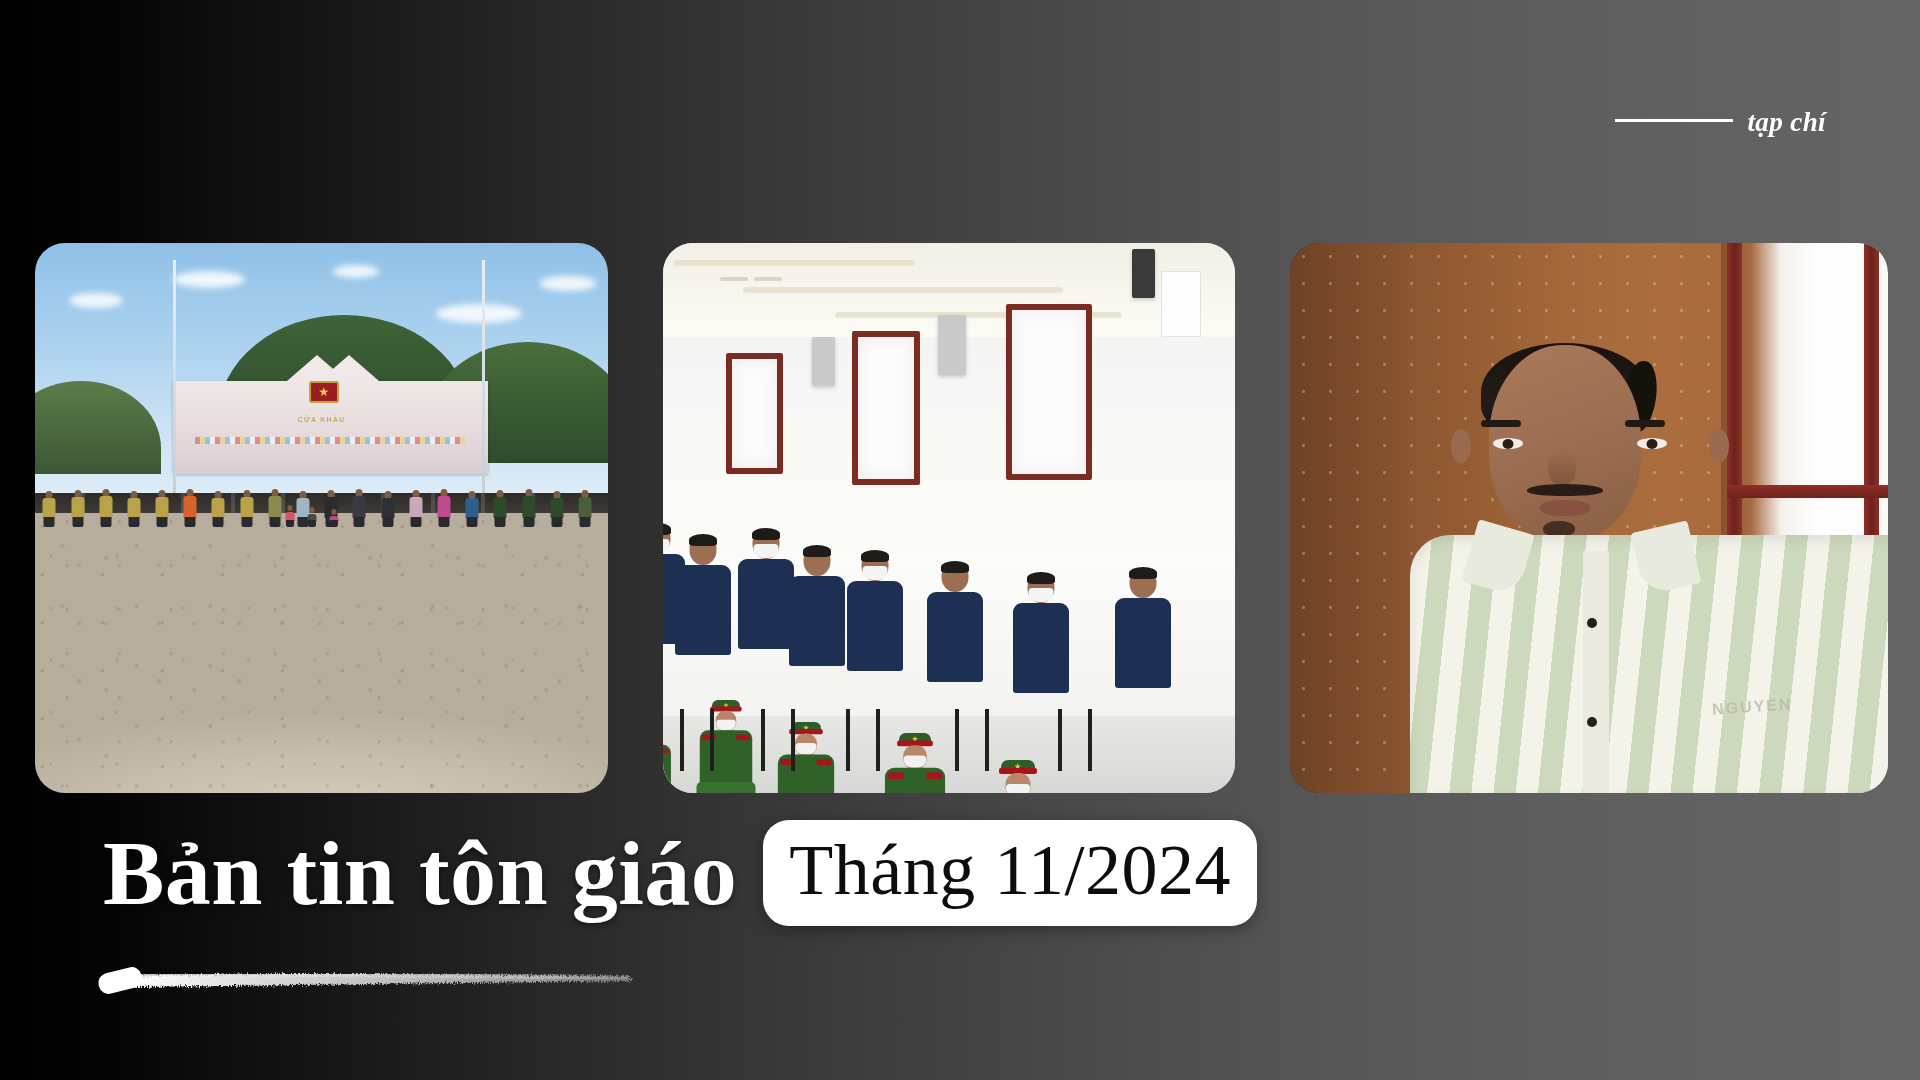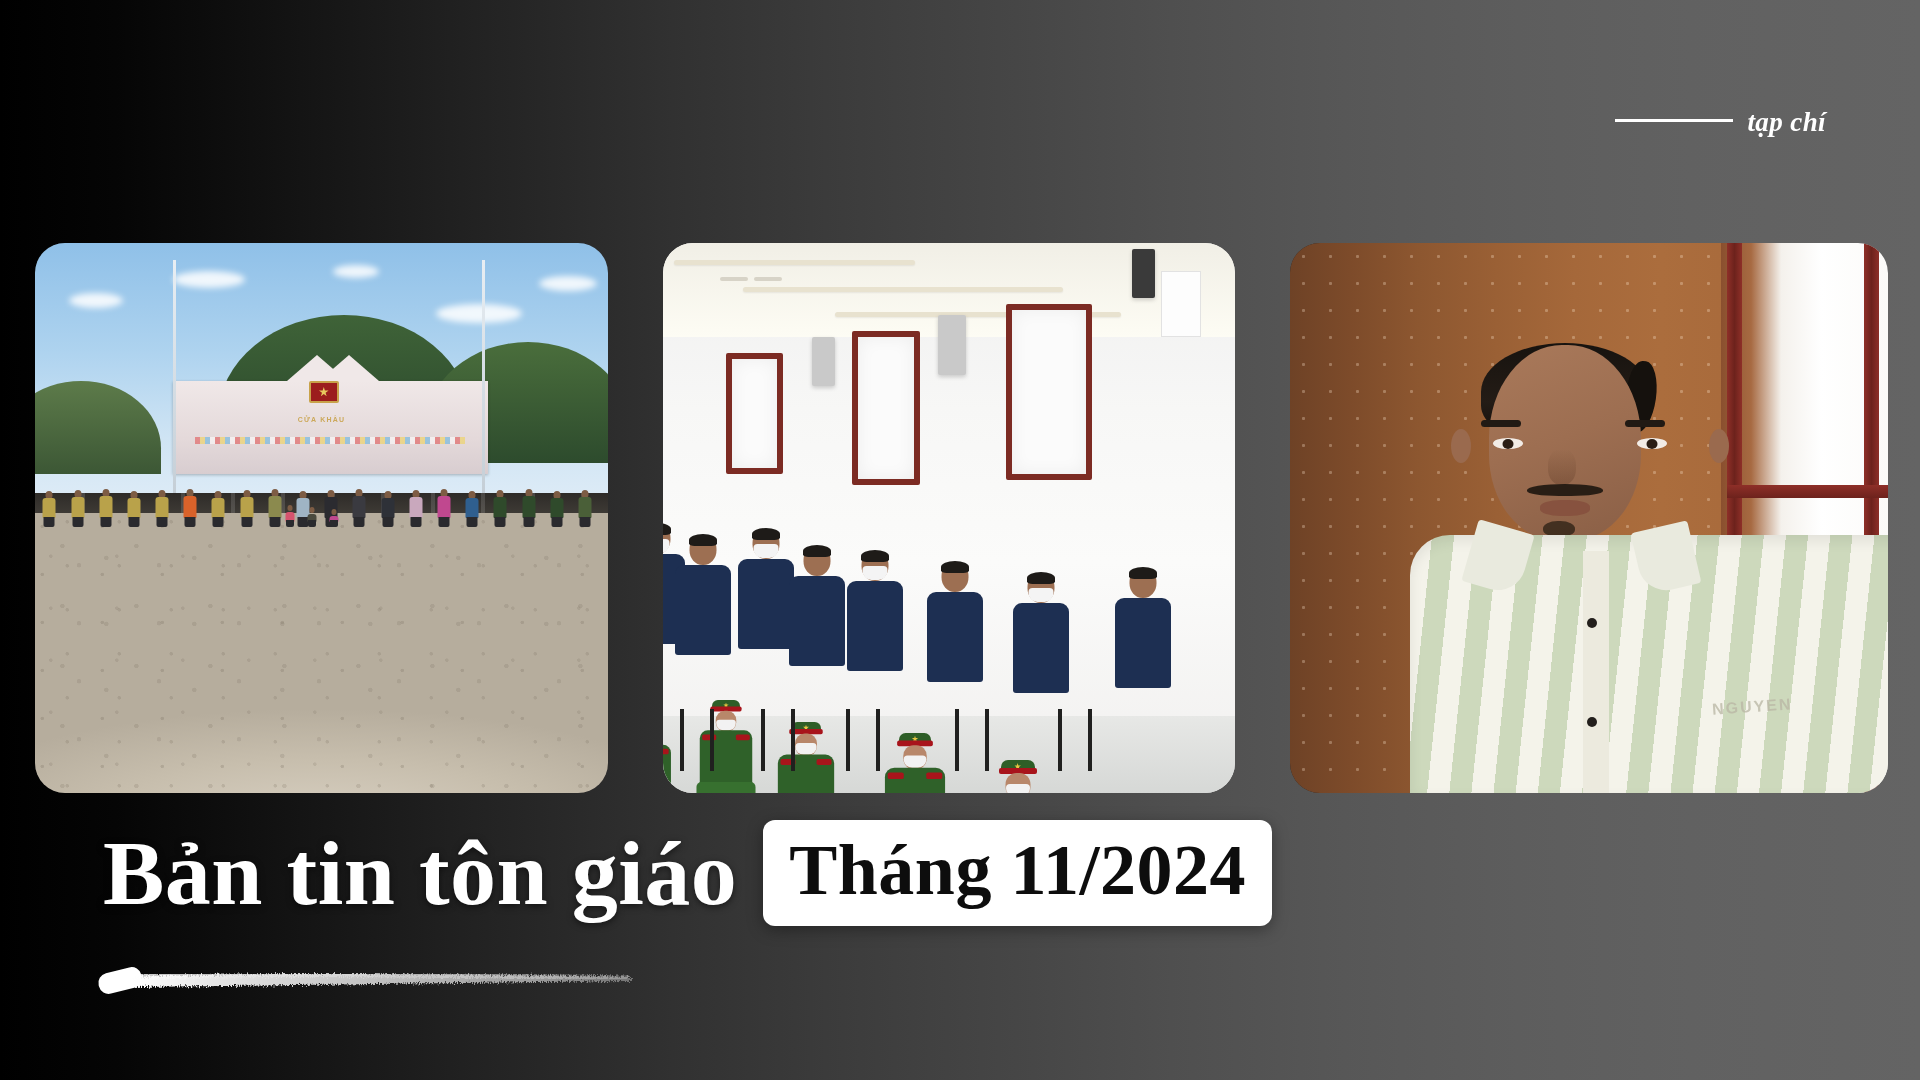--- a/index.html
+++ b/index.html
@@ -409,24 +409,24 @@
     font-size:92px;
     line-height:1;
     color:#ffffff;
     white-space:nowrap;
     letter-spacing:0.5px;
     text-shadow:0 2px 7px rgba(0,0,0,.55);
   }
   #month-badge{
     background:#ffffff;
     color:#0d0d0d;
-    border-radius:12px;
+    border-radius:26px;
     padding:14px 26px 20px 26px;
     font-family:"Liberation Serif", serif;
-    font-weight:700;
+    font-weight:400;
     font-size:72px;
     line-height:1;
     white-space:nowrap;
     letter-spacing:0.5px;
     box-shadow:0 4px 16px rgba(0,0,0,.35);
   }
 
   
   #brush{
     position:absolute;

